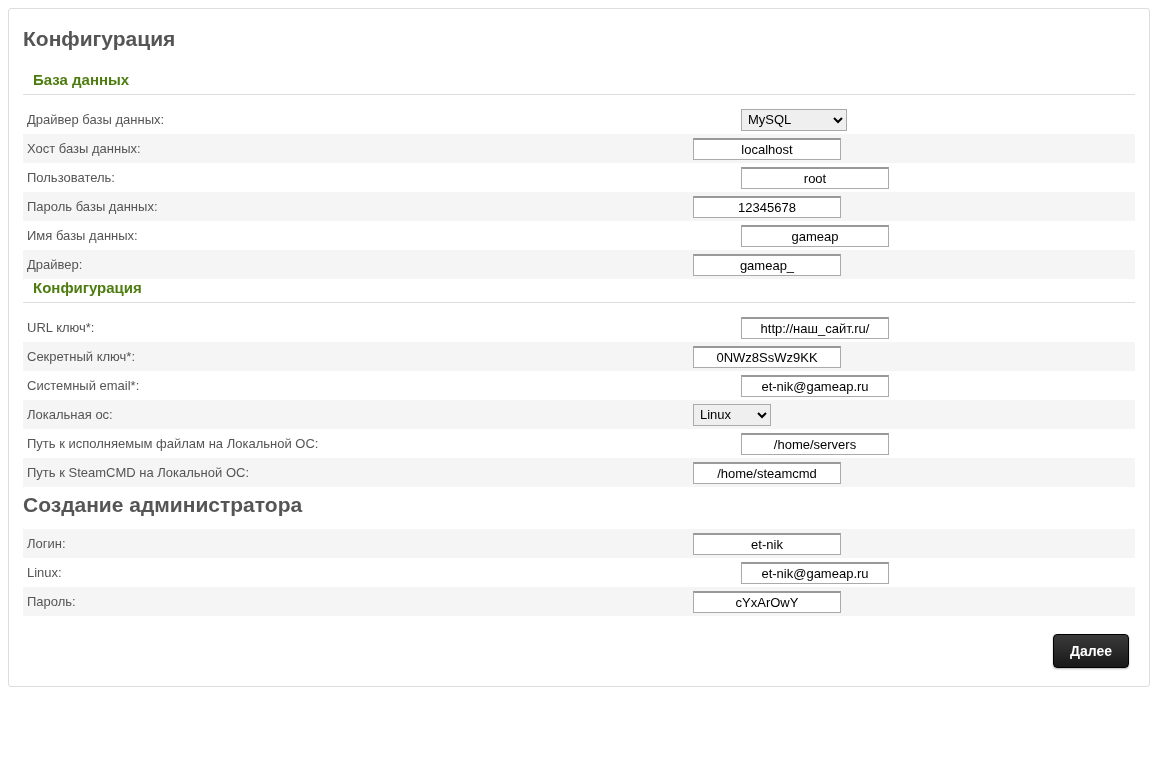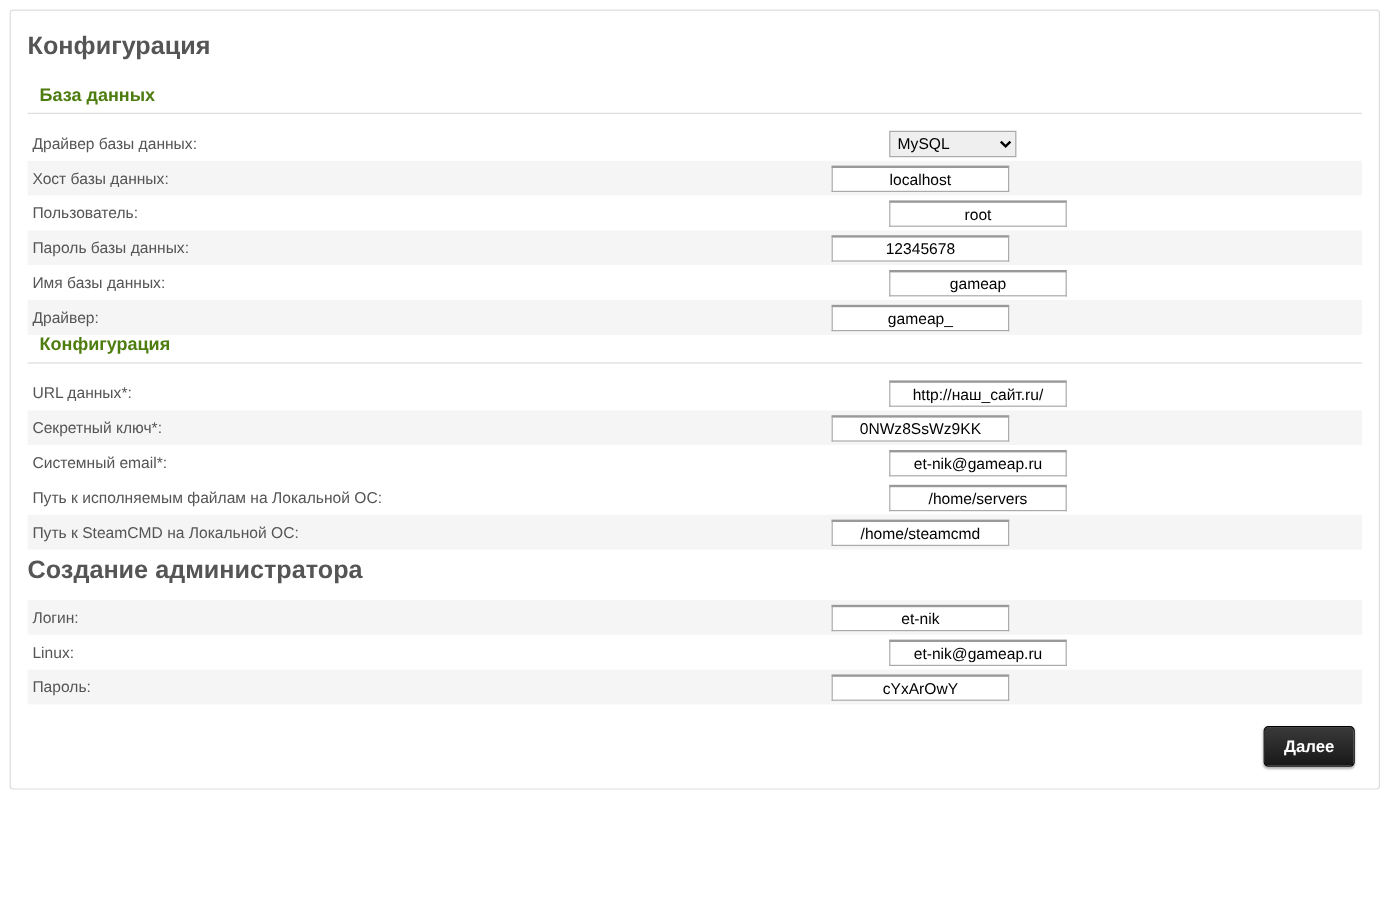--- a/index.html
+++ b/index.html
@@ -164,40 +164,48 @@
       <div class="input-cell">
         <input type="text" value="gameap_" style="">
       </div>
     </div>
   </fieldset>
 
   <fieldset>
     <legend>Конфигурация</legend>
 
     <div class="form-row even">
-      <div class="label-cell">URL данных*:</div>
+      <div class="label-cell">URL ключ*:</div>
       <div class="input-cell">
         <input type="text" value="http://наш_сайт.ru/" style="">
       </div>
     </div>
 
     <div class="form-row odd">
       <div class="label-cell">Секретный ключ*:</div>
       <div class="input-cell">
         <input type="text" value="0NWz8SsWz9KK" style="">
       </div>
     </div>
 
     <div class="form-row even">
       <div class="label-cell">Системный email*:</div>
       <div class="input-cell">
         <input type="text" value="et-nik@gameap.ru" style="">
       </div>
     </div>
 
+    <div class="form-row odd">
+      <div class="label-cell">Локальная ос:</div>
+      <div class="input-cell">
+        <select class="narrow">
+          <option>Linux</option>
+        </select>
+      </div>
+    </div>
 
     <div class="form-row even">
       <div class="label-cell">Путь к исполняемым файлам на Локальной ОС:</div>
       <div class="input-cell">
         <input type="text" value="/home/servers" style="">
       </div>
     </div>
 
     <div class="form-row odd">
       <div class="label-cell">Путь к SteamCMD на Локальной ОС:</div>

